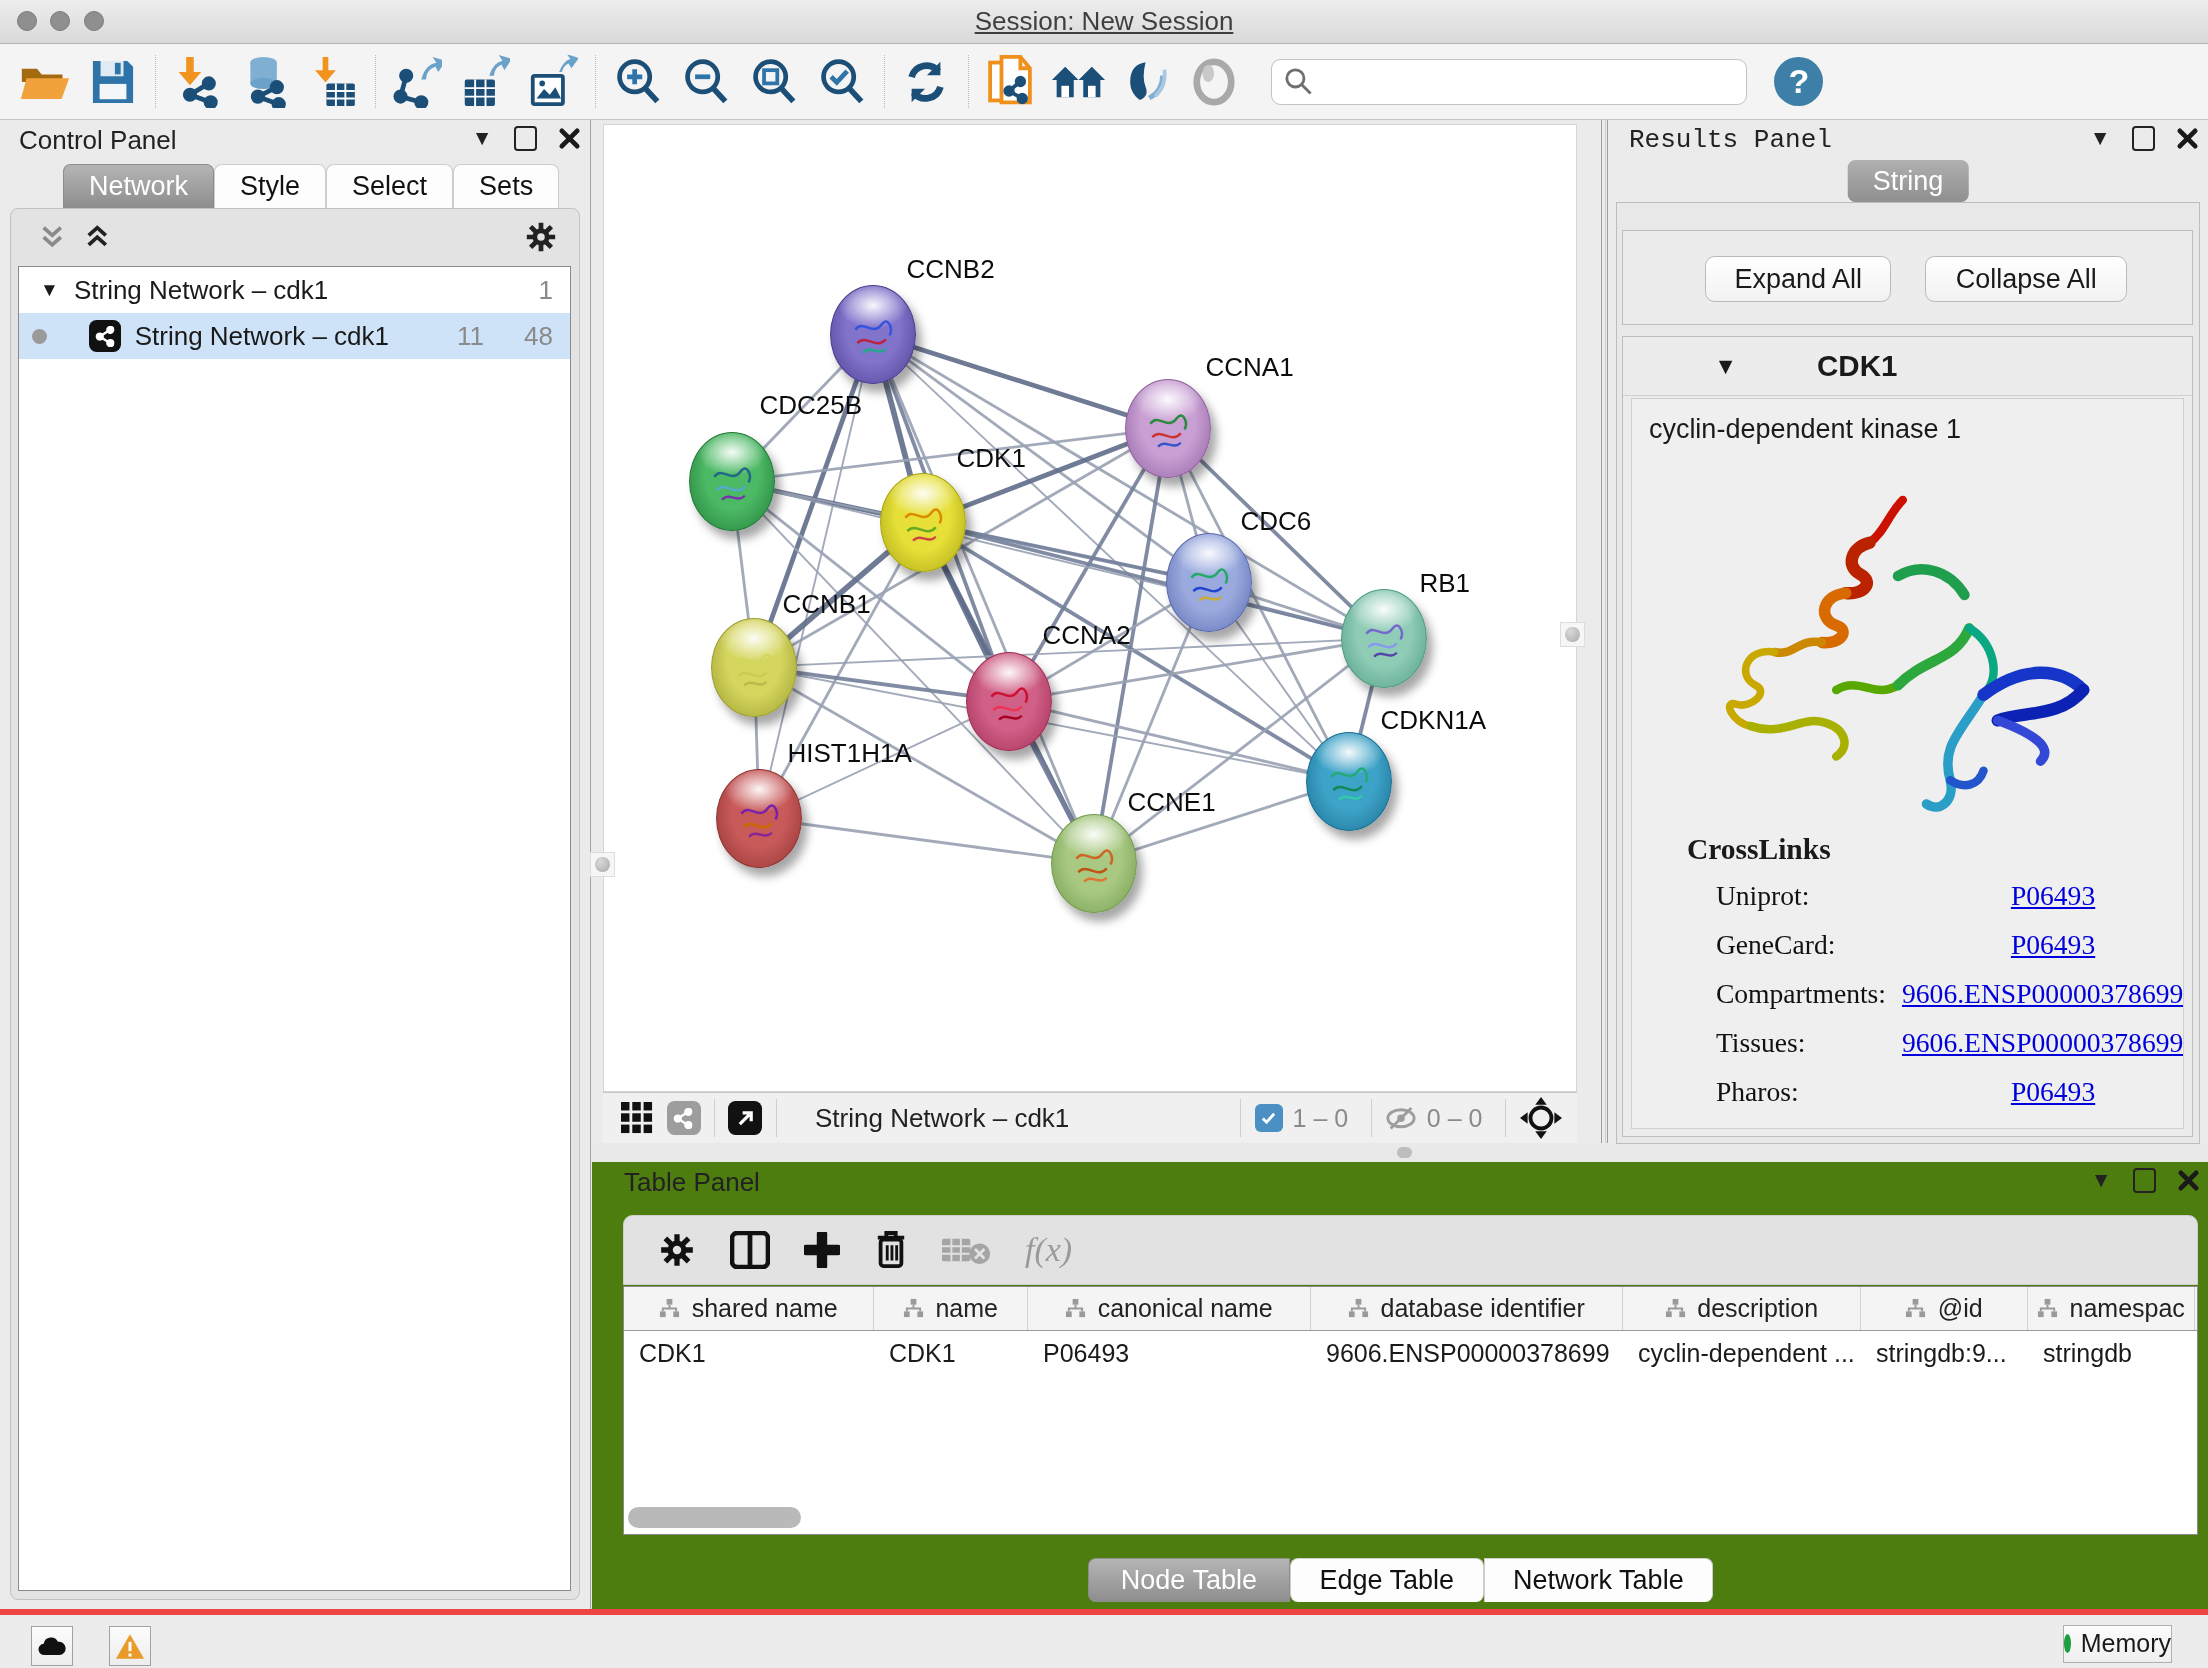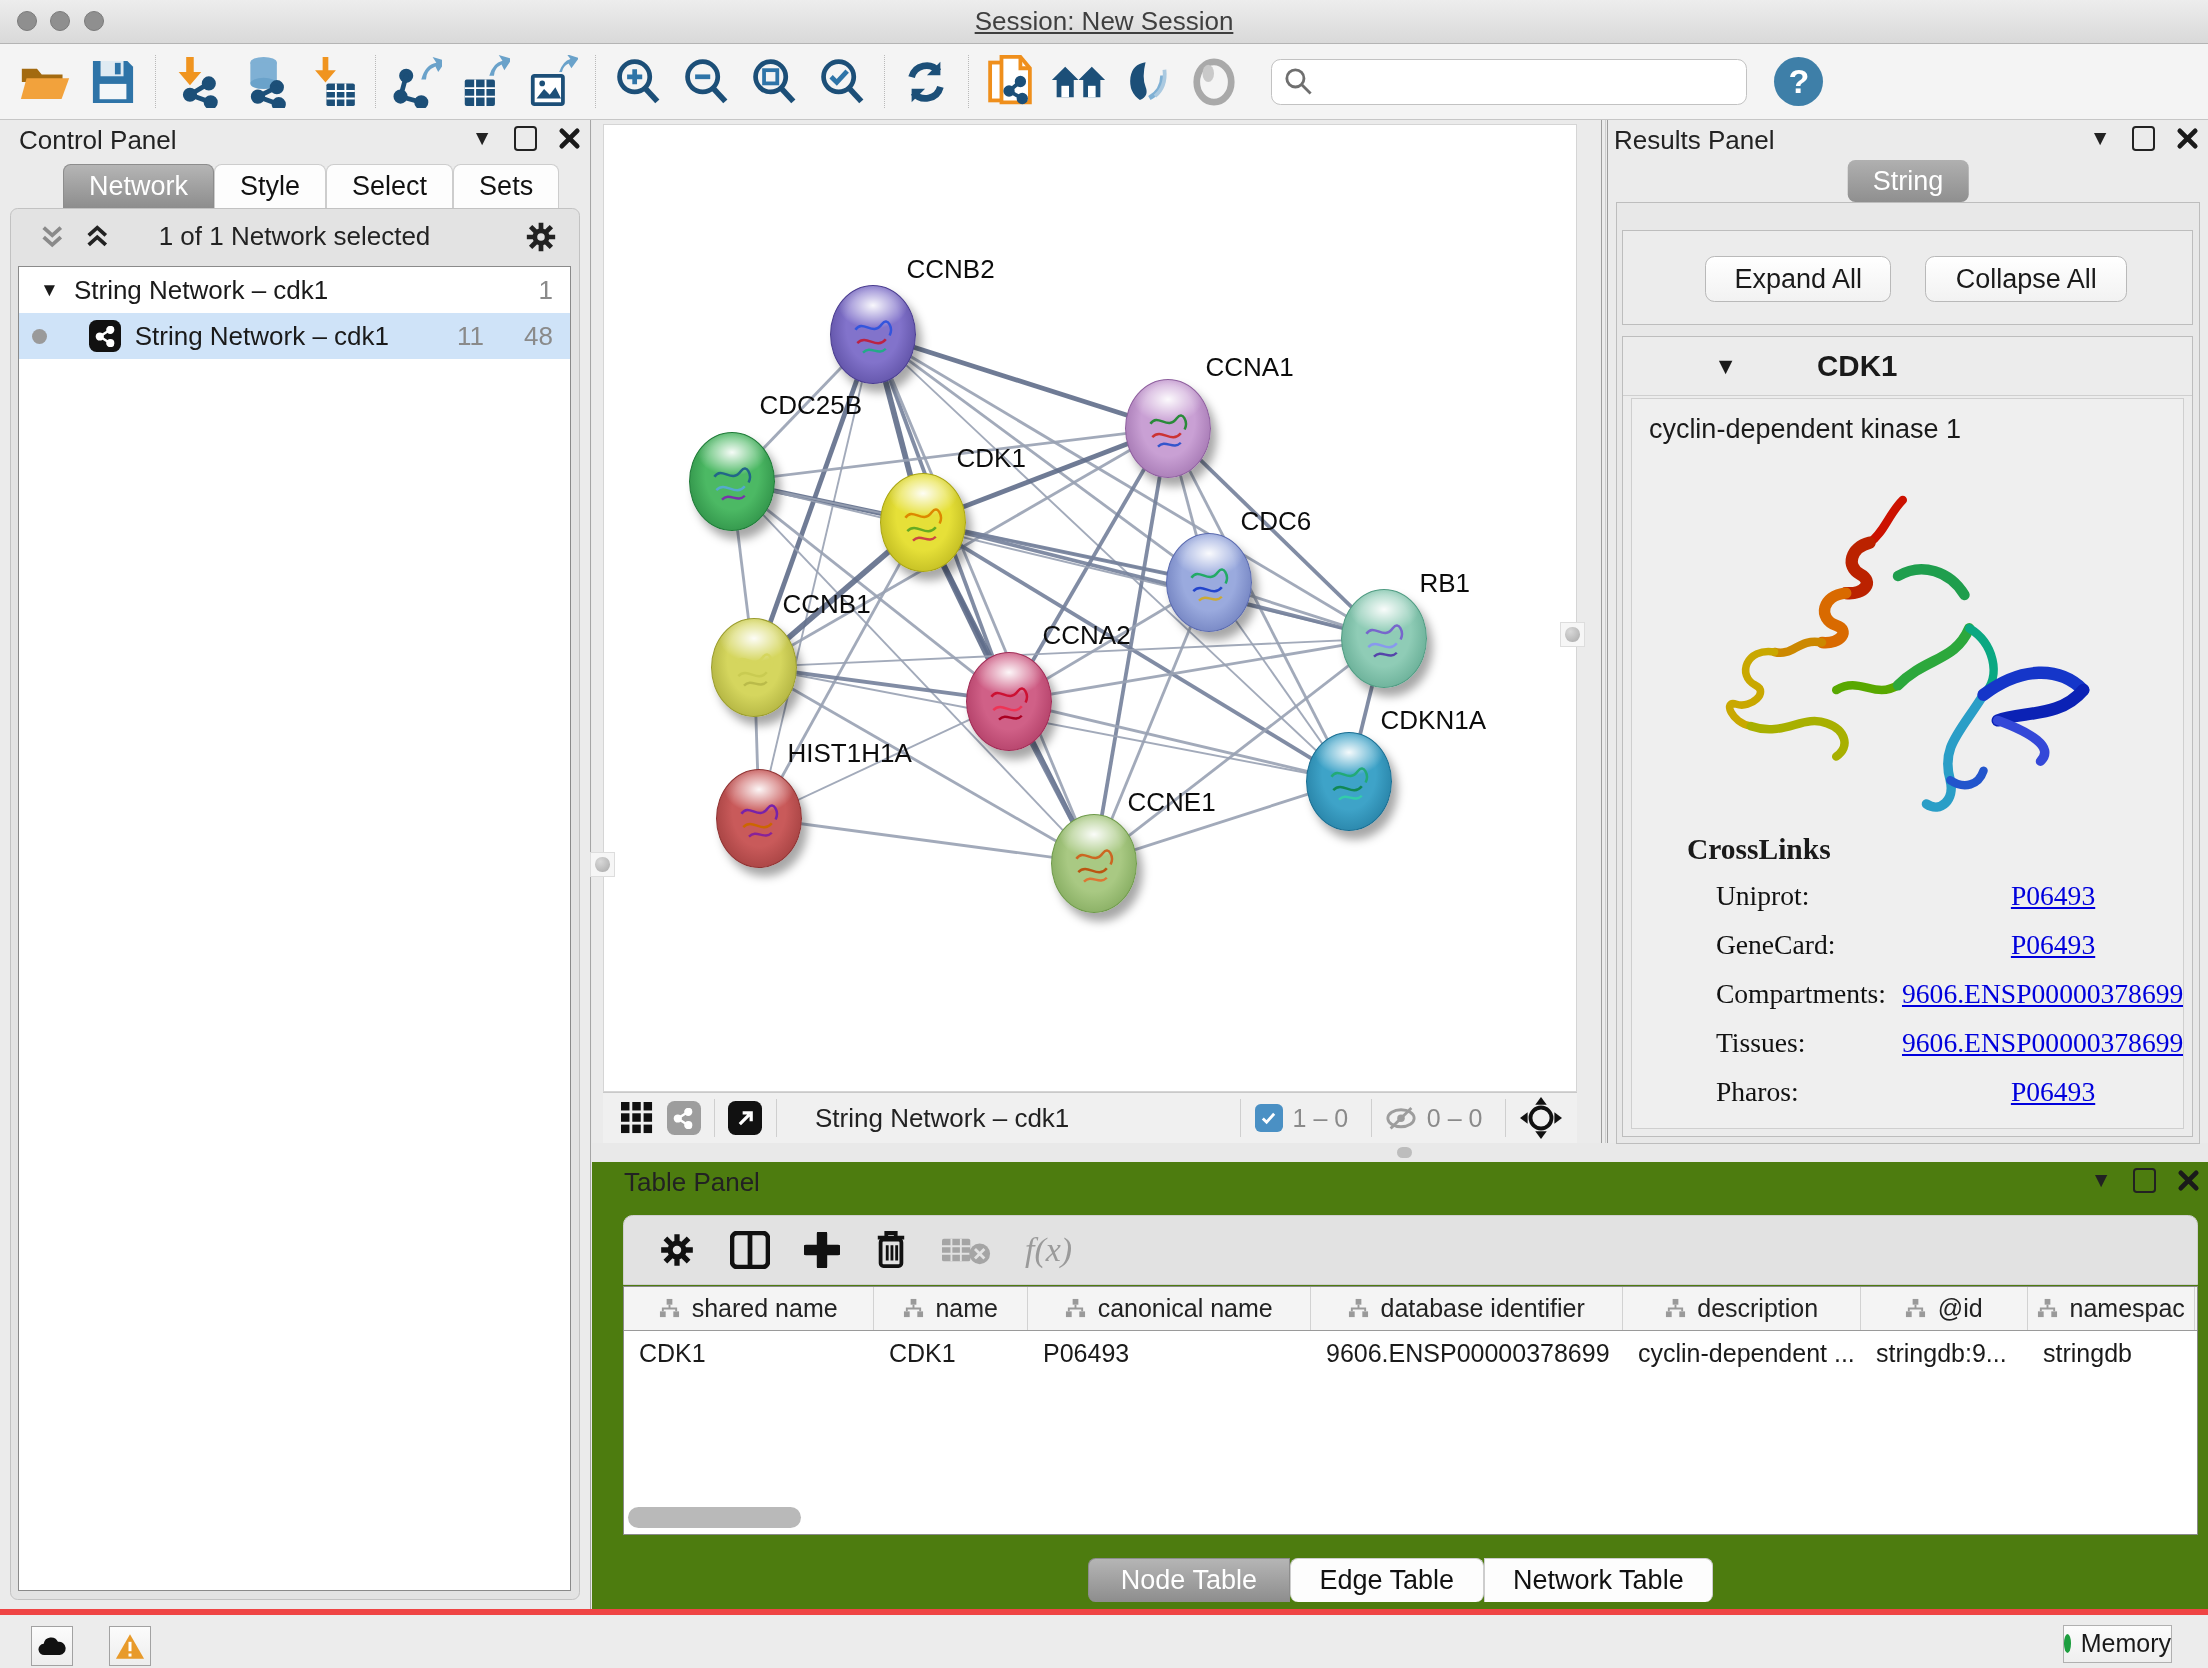--- a/index.html
+++ b/index.html
@@ -323,21 +323,20 @@
     <div class="tab">Sets</div>
   </div>
   <div class="cp-box">
     <div class="cp-subhead">
       <svg width="28.5" height="28.5" viewBox="0 0 30 30" style="margin-left:27px;">
         <path d="M6 6 l9 8 9 -8 M6 16 l9 8 9 -8" fill="none" stroke="#8a8a8a" stroke-width="4"></path>
       </svg>
       <svg width="28.5" height="28.5" viewBox="0 0 30 30" style="margin-left:17px;">
         <path d="M6 24 l9 -8 9 8 M6 14 l9 -8 9 8" fill="none" stroke="#222" stroke-width="4"></path>
       </svg>
-      <span class="cp-status">1 of 1 Network selected</span>
       <svg width="34" height="34" viewBox="0 0 36 36" style="position:absolute; right:21px;">
         <g fill="#222">
             <circle cx="18" cy="18" r="9"></circle>
         <g stroke="#222" stroke-width="5">
               <path d="M18 3 v8 M18 25 v8 M3 18 h8 M25 18 h8 M7 7 l6 6 M23 23 l6 6 M29 7 l-6 6 M13 23 l-6 6"></path>
             </g>
           </g>
         <circle cx="18" cy="18" r="4" fill="#e3e3e3"></circle>
       </svg>
     </div>
@@ -582,21 +581,21 @@
     </svg>
   </div>
 </div>
 
 <div class="hsplitter">
     <div class="grip"></div>
   </div>
 
 <div class="results-panel">
   <div class="panel-header">
-    <span style="margin-left:6px;">Results Panel</span>
+    <span style="margin-left:21px;font-family:Liberation Mono, monospace;">Results Panel</span>
     <div class="ph-icons">
       <span class="ph-caret">▼</span>
       <span class="ph-float"></span>
       <svg class="ph-close" width="23" height="23" viewBox="0 0 24 24">
         <path d="M4 4 L20 20 M20 4 L4 20" stroke="#1a1a1a" stroke-width="5" stroke-linecap="round"></path>
       </svg>
     </div>
   </div>
   <div class="rp-tab">String</div>
   <div class="rp-outer">

